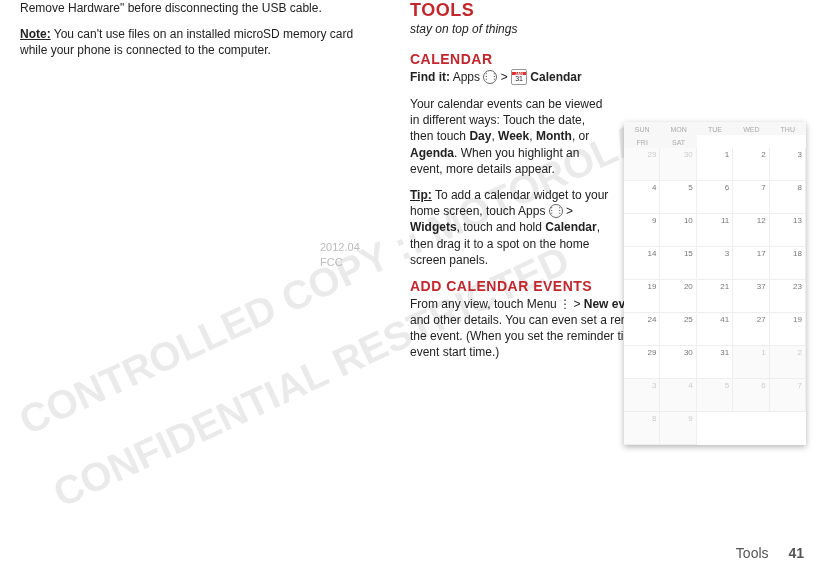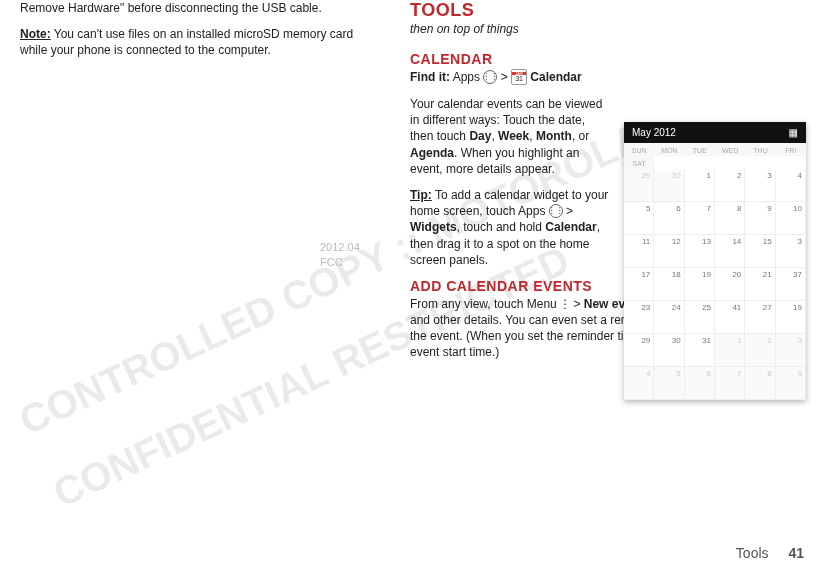--- a/index.html
+++ b/index.html
@@ -114,21 +114,21 @@
     background: #111;
     color: #fff;
     padding: 5px 8px;
     display: flex;
     justify-content: space-between;
     align-items: center;
     font-size: 10px;
   }
   .cal-grid {
     display: grid;
-    grid-template-columns: repeat(6, 1fr);
+    grid-template-columns: repeat(5, 1fr);
   }
   .cal-dow {
     text-align: center;
     font-size: 7px;
     color: #aaa;
     padding: 4px 0 2px 0;
     background: #f7f7f7;
   }
   .cal-cell {
     height: 33px;
@@ -177,21 +177,21 @@
     <p>
       <span>Remove Hardware" before disconnecting the USB cable.</span>
     </p>
     <p>
       <span class="note-label">Note:</span><span> You can't use files on an installed microSD memory card while your phone is connected to the computer.</span>
     </p>
   </div>
 
   <div class="col-right">
     <h1 class="red">TOOLS</h1>
-    <p class="subtitle">then on top of things</p>
+    <p class="subtitle">stay on top of things</p>
 
     <h2 class="red">CALENDAR</h2>
 
     <div class="right-text-wrap">
       <p>
         <span class="findit-label">Find it:</span><span> Apps </span><span class="apps-icon">⋮⋮</span><span> &gt; </span><span class="cal-icon">
             <span class="bar">JAN</span>
             <span class="num">31</span>
           </span><span class="bold"> Calendar</span>
       </p>
@@ -205,24 +205,20 @@
       </p>
 
       <h2 class="red">ADD CALENDAR EVENTS</h2>
     </div>
 
     <p>
       <span>From any view, touch Menu </span><span class="menu-icon">⋮</span><span> &gt; </span><span class="bold">New event</span><span>. Enter the event start time and other details. You can even set a reminder so you don't forget about the event. (When you set the reminder time to </span><span class="bold">0 minutes</span><span>, it plays at the event start time.)</span>
     </p>
 
     <div class="calendar-widget">
-      <div class="cal-header">
-        <span>May 2012</span>
-        <span>▦</span>
-      </div>
       <div class="cal-grid" id="cal-dow">
           <div class="cal-dow">SUN</div>
           <div class="cal-dow">MON</div>
           <div class="cal-dow">TUE</div>
           <div class="cal-dow">WED</div>
           <div class="cal-dow">THU</div>
           <div class="cal-dow">FRI</div>
           <div class="cal-dow">SAT</div>
         </div>
       <div class="cal-grid" id="cal-cells">

